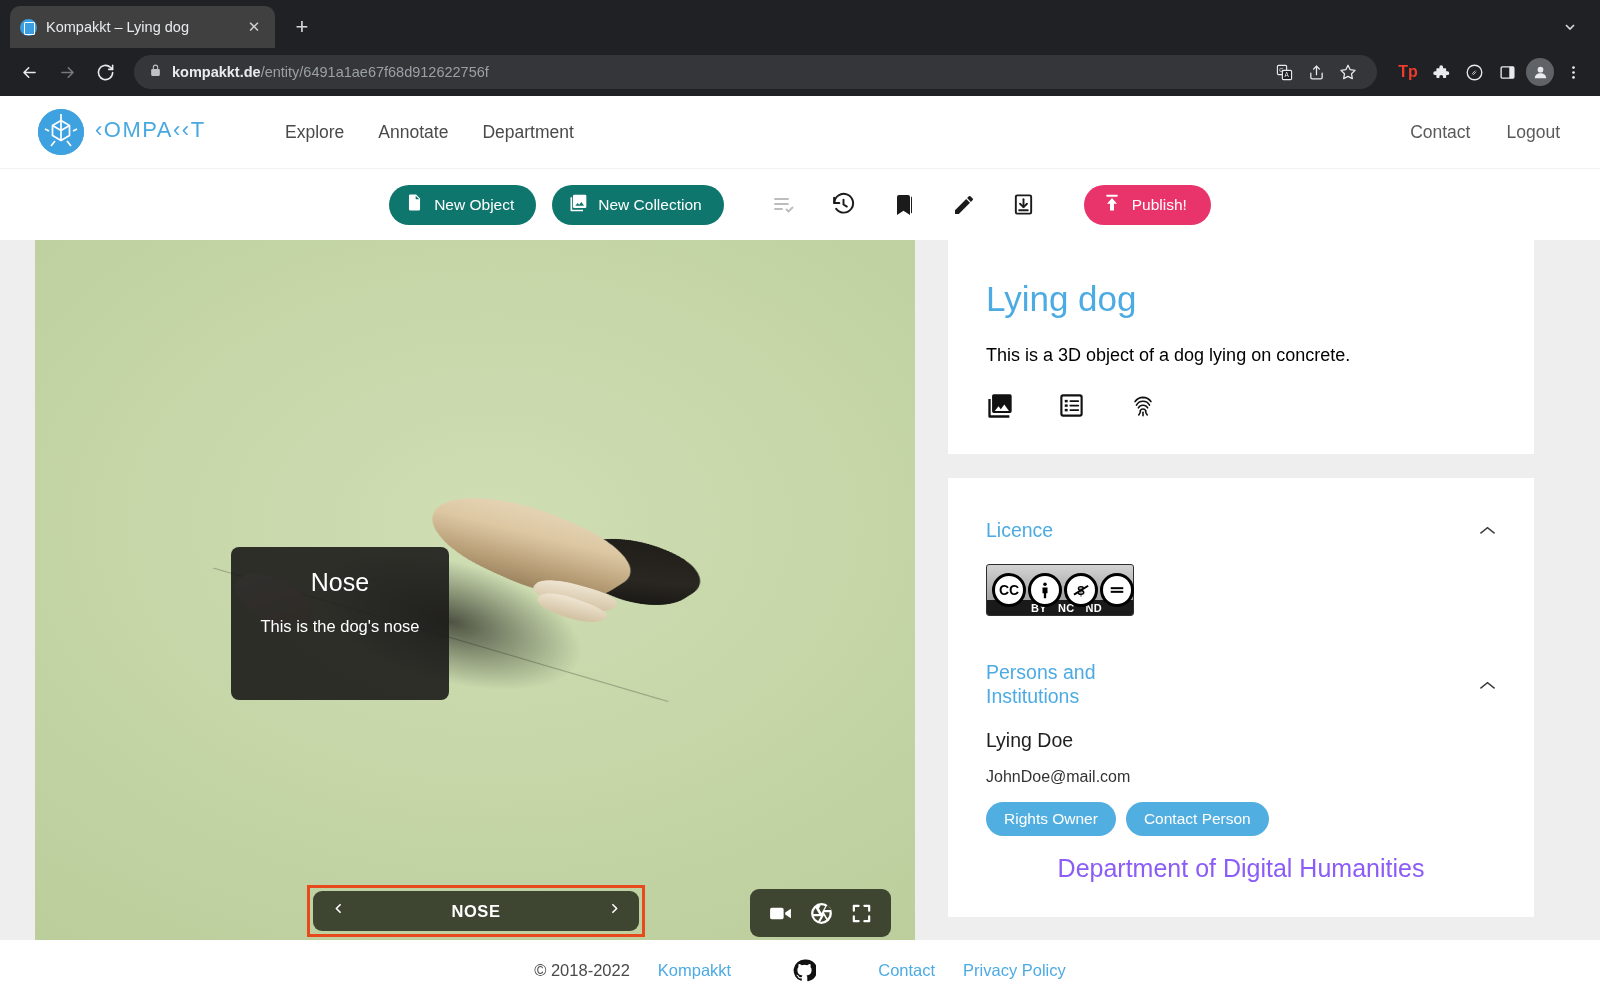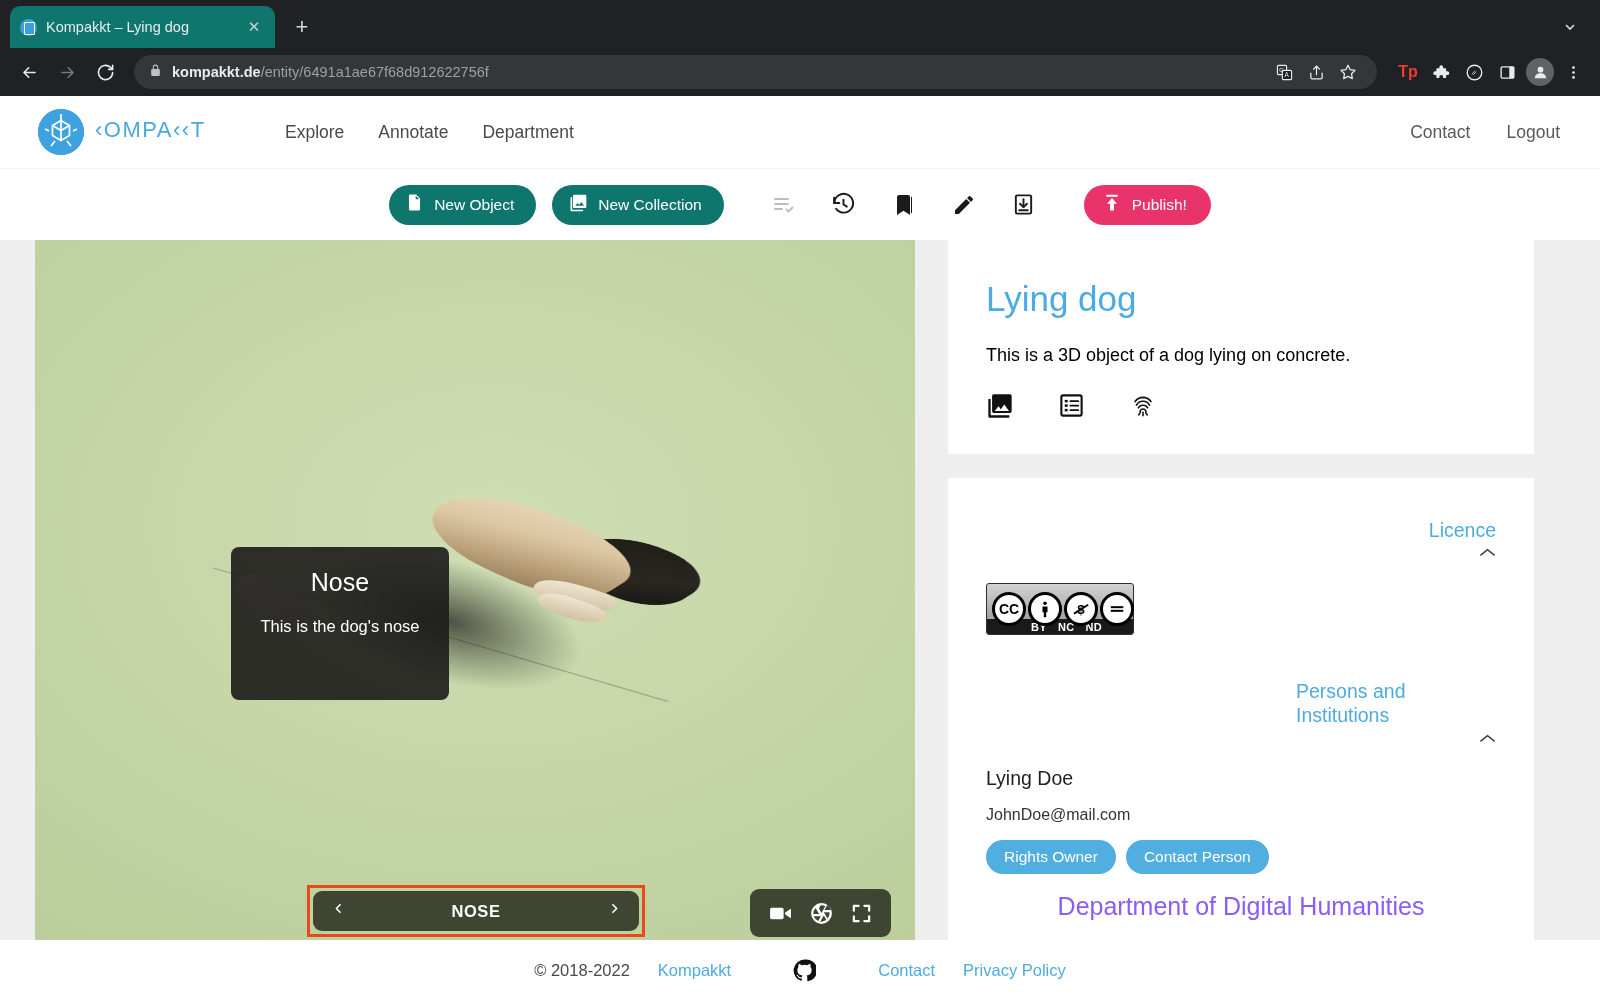--- a/index.html
+++ b/index.html
@@ -6,21 +6,21 @@
   html, body {
     width: 1600px; height: 1000px;
     font-family: "Liberation Sans", sans-serif;
     background: #ffffff; overflow: hidden;
   }
 
   
   #browser-chrome { background: #202124; width: 1600px; }
   #tab-strip { height: 48px; position: relative; display: flex; align-items: flex-end; padding-left: 10px; }
   .tab {
-    height: 42px; width: 265px; background: #0f766e; color: #e8eaed;
+    height: 42px; width: 265px; background: #404040; color: #e8eaed;
     border-radius: 10px 10px 0 0; display: flex; align-items: center;
     padding: 0 10px; gap: 9px; font-size: 14.5px; position: relative;
   }
   .tab-favicon {
     width: 17px; height: 17px; border-radius: 50%;
     background: #3a9fe0; flex: none; position: relative;
   }
   .tab-favicon:after{
     content:""; position:absolute; left:4px; top:3px; width:9px; height:11px;
     border:1.4px solid #fff; border-radius:1px;
@@ -164,21 +164,21 @@
   }
   #viewer-controls .vc { color: #fff; display: flex; align-items: center; }
 
   #side-panel { width: 586px; margin-left: 33px; display: flex; flex-direction: column; gap: 24px; }
   .card { background: #fff; padding: 40px 38px 34px 38px; }
   #obj-title { color: #4cabe3; font-size: 35px; font-weight: 400; line-height: 1.1; }
   #obj-desc { font-size: 18px; color: #000000; margin-top: 26px; }
   #obj-icons { display: flex; gap: 44px; margin-top: 26px; }
   .obj-ic { color: #111; display: flex; align-items: center; }
 
-  .sec-head { display: flex; align-items: flex-end; justify-content: space-between; flex-direction: column; }
+  .sec-head { display: flex; align-items: center; justify-content: space-between; }
   .sec-title { color: #4cabe3; font-size: 19.5px; line-height: 1.25; }
   .chev { color: #3b3b3b; font-size: 13px; padding-top: 4px; }
   #cc-badge {
     margin-top: 22px; width: 148px; height: 52px; background: linear-gradient(180deg,#d3d3d3,#a8a8a8 60%,#9a9a9a);
     border: 1px solid #2e2e2e; border-radius: 3px; display: flex; align-items: center; padding: 0 5px; gap: 2px;
     position: relative;
   }
   #cc-badge .cc-circ {
     width: 34px; height: 34px; border-radius: 50%; background: #fff; border: 3px solid #000;
     display: flex; align-items: center; justify-content: center; font-size: 14px; font-weight: 700;

